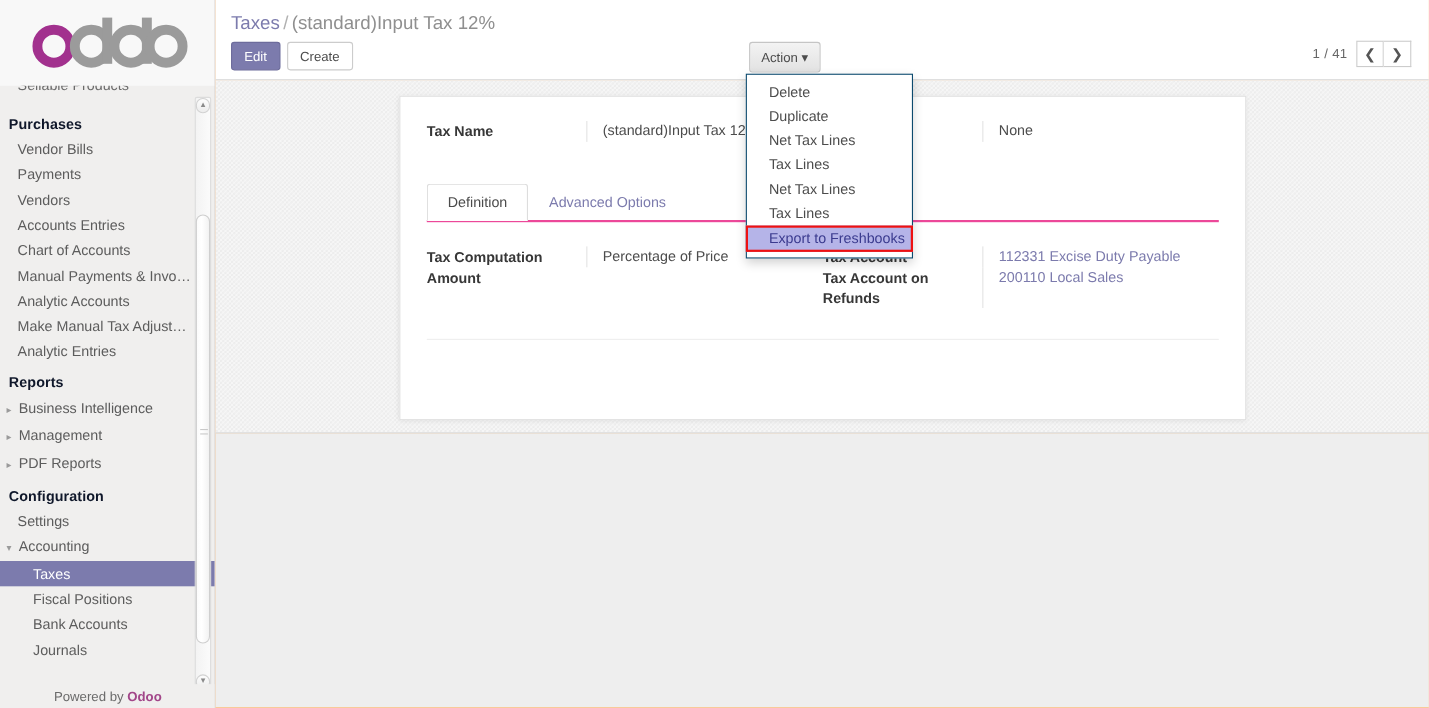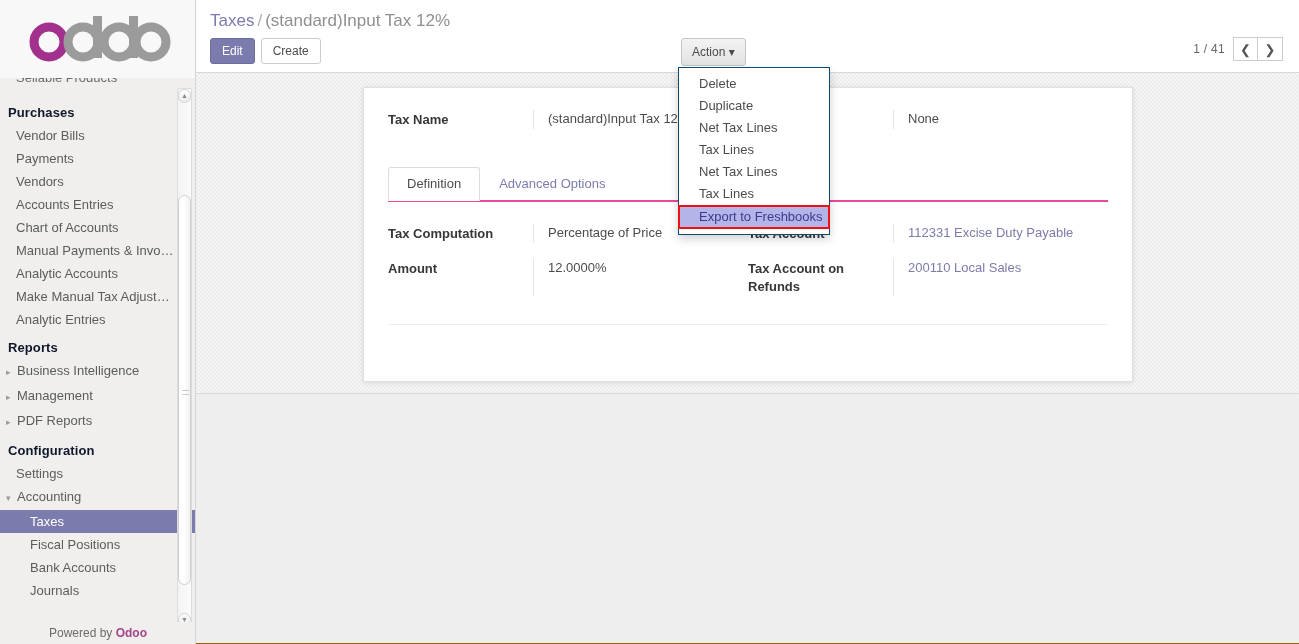--- a/index.html
+++ b/index.html
@@ -116,21 +116,21 @@
     color: #6b6b6b;
     line-height: 22px;
     background: #f0efee;
   }
   .sb-footer b { color: #a24689; font-weight: bold; }
 
   
   #main {
     position: absolute; left: 196px; top: 0;
     width: 1103px; height: 644px;
-    background: #a16207;
+    background: #fdba74;
   }
   .control-panel {
     position: relative;
     height: 73px;
     background: #ffffff;
     border-bottom: 1px solid #d8d8d8;
     padding: 10px 14px 0 14px;
   }
   .breadcrumb {
     font-size: 17px;
@@ -281,21 +281,21 @@
     line-height: 16px;
   }
   .tab.active {
     color: #4c4c4c;
     background: #ffffff;
     border-color: #dddddd;
     border-bottom: 1px solid #ffffff;
   }
 
   .tab-body { padding-top: 22px; }
-  .tab-body .row-2col + .row-2col { margin-top: 16px; }
+  .tab-body .row-2col + .row-2col { margin-top: 0; }
   .hr-sep {
     margin-top: 28px;
     border-top: 1px solid #eeeeee;
   }
 
   .bottom-area {
     height: 249px;
     background: #eeeeee;
   }
 </style>
@@ -434,21 +434,20 @@
               <div class="fld-val">Percentage of Price</div>
             </div>
             <div class="col">
               <div class="fld-label">Tax Account</div>
               <div class="fld-val link">112331 Excise Duty Payable</div>
             </div>
           </div>
           <div class="row-2col">
             <div class="col">
               <div class="fld-label">Amount</div>
-              <div class="fld-val">12.0000%</div>
             </div>
             <div class="col">
               <div class="fld-label">Tax Account on Refunds</div>
               <div class="fld-val link">200110 Local Sales</div>
             </div>
           </div>
           <div class="hr-sep"></div>
         </div>
 
       </div>

